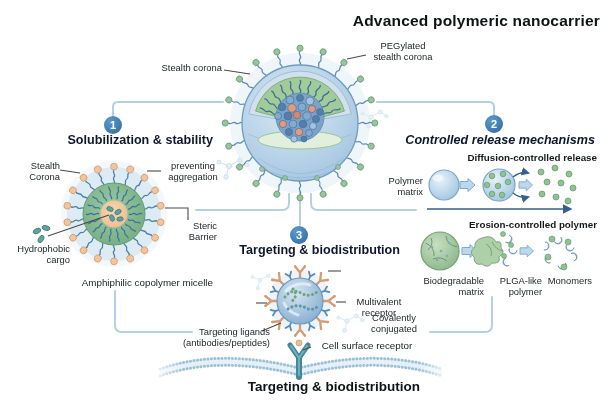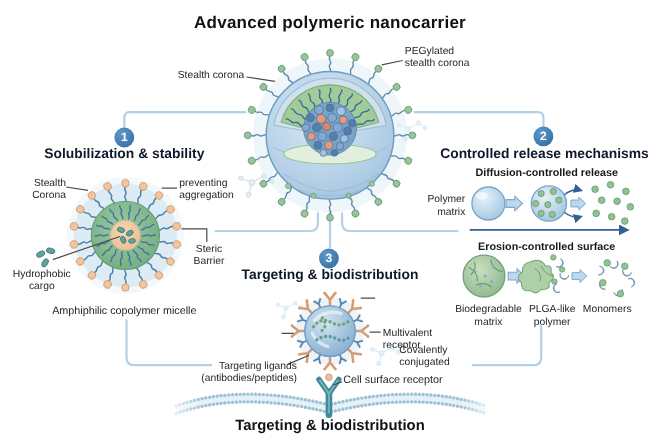--- a/index.html
+++ b/index.html
@@ -1,20 +1,20 @@
 <!DOCTYPE html>
 <html><head>
 <meta charset="utf-8">
 <style>
   html,body{margin:0;padding:0;background:#fff;}
   .stage{position:relative;width:600px;height:403px;background:#ffffff;overflow:hidden;
          font-family:"Liberation Sans",sans-serif;}
   .stage svg{position:absolute;left:0;top:0;}
-  .t{position:absolute;white-space:pre-line;color:#23282b;font-size:9.4px;line-height:1.13;}
-  .c{text-align:center}.r{text-align:right}
+  .t{position:absolute;white-space:pre-line;color:#23282b;font-size:9.4px;line-height:1.13;text-align:center;}
+  .c{text-align:right}.r{text-align:right}
   .title{font-size:15.5px;font-weight:700;color:#101315;letter-spacing:.2px;}
   .sec{font-size:12.6px;font-weight:700;color:#0f172a;line-height:1.05;}
   .sub{font-size:9.8px;font-weight:700;color:#16191b;}
   .cap{font-size:9.8px;color:#1b2022;}
   .bigcap{font-size:13.5px;font-weight:700;color:#101315;}
   .badge{position:absolute;width:18px;height:18px;border-radius:50%;
          background:radial-gradient(circle at 35% 30%,#5c9aca,#2e679e);
          color:#fff;font-size:11px;font-weight:700;text-align:center;line-height:18px;}
 </style>
 </head>
@@ -385,25 +385,25 @@
 Corona</div>
 <div class="t c" style="left:163px;top:221px;width:54px;">Steric
 Barrier</div>
 <div class="t" style="left:163px;top:161px;width:60px;">preventing
 aggregation</div>
 <div class="t c" style="left:6px;top:244px;width:64px;">Hydrophobic
 cargo</div>
 <div class="t cap c" style="left:13px;top:277px;width:200px;">Amphiphilic copolymer micelle</div>
 
 <div class="badge" style="left:485px;top:115px;">2</div>
-<div class="t sec c" style="left:395px;top:134px;width:200px;">Controlled release mechanisms</div>
+<div class="t sec c" style="left:395px;top:134px;width:200px;font-style:italic;">Controlled release mechanisms</div>
 <div class="t sub c" style="left:397px;top:152px;width:200px;">Diffusion-controlled release</div>
 <div class="t r" style="left:368px;top:176px;width:55px;">Polymer
 matrix</div>
-<div class="t sub c" style="left:397px;top:219px;width:200px;">Erosion-controlled surface</div>
+<div class="t sub c" style="left:397px;top:219px;width:200px;">Erosion-controlled polymer</div>
 <div class="t c" style="left:404px;top:276px;width:80px;">Biodegradable
 matrix</div>
 <div class="t c" style="left:462px;top:276px;width:80px;">PLGA-like
 polymer</div>
 <div class="t c" style="left:512px;top:276px;width:80px;">Monomers</div>
 
 <div class="badge" style="left:290px;top:226px;">3</div>
 <div class="t sec c" style="left:200px;top:244px;width:200px;">Targeting &amp; biodistribution</div>
 <div class="t" style="left:363px;top:265px;width:62px;margin-top:48px;">Covalently
 conjugated</div>

